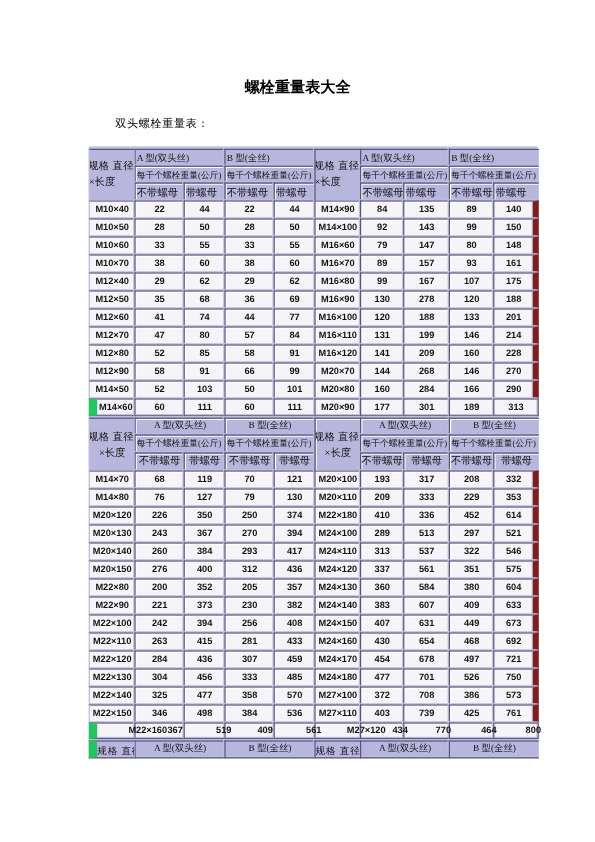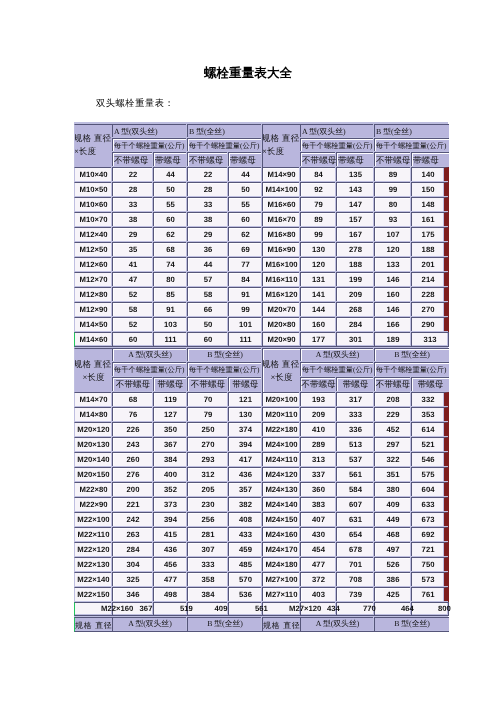--- a/index.html
+++ b/index.html
@@ -50,21 +50,21 @@
   .tbl td.spec.one{font-size:7.9px;}
   .tbl td.spec.one .sbox{top:4px;}
   .tbl td.spec.one .sl1{margin-left:0;letter-spacing:0.8px;}
   .tbl td.rcap{border-right:5px solid #7f1d1d;
      box-shadow:-1px -1px 0 0 #bebee0, inset -1px 0 0 0 #bebee0;}
   .tbl td.lcap{border-left:1px solid #bebee0;box-shadow:0 -1px 0 0 #bebee0;}
   .tbl tr.last td{border-bottom:1px solid #555579;
      box-shadow:-1px -1px 0 0 #bebee0, inset 0 -1px 0 0 #bebee0;}
   .tbl tr.last td.rcap{border-right:1px solid #555579;
      box-shadow:-1px -1px 0 0 #bebee0, inset -1px -1px 0 0 #bebee0;}
-  .tbl tr.last td.lcap{border-left:1px solid #22c55e;box-shadow:0 -1px 0 0 #bebee0, inset 0 -1px 0 0 #bebee0;}
+  .tbl tr.last td.lcap{border-left:7px solid #22c55e;box-shadow:0 -1px 0 0 #bebee0, inset 0 -1px 0 0 #bebee0;}
 </style>
 </head>
 <body>
 
 <div class="page">
 <div class="doc-title">螺栓重量表大全</div>
 <div class="doc-subtitle">双头螺栓重量表：</div>
 <table class="tbl first" style="top:124px">
       <colgroup>
         <col style="width:38px">

